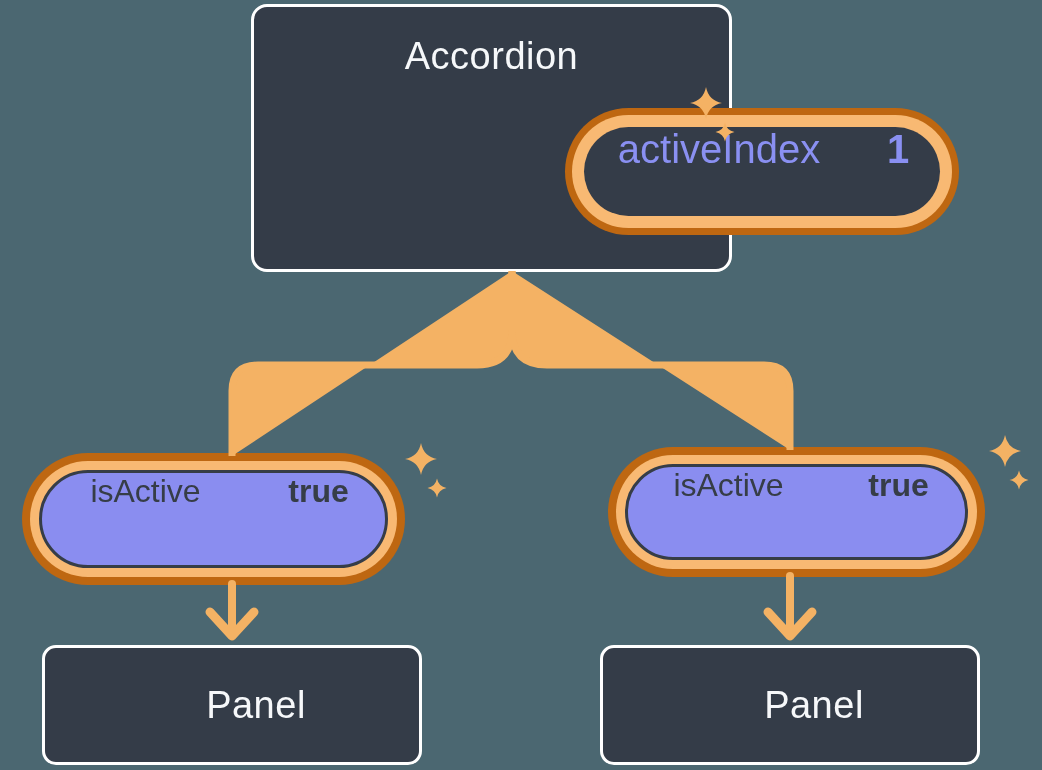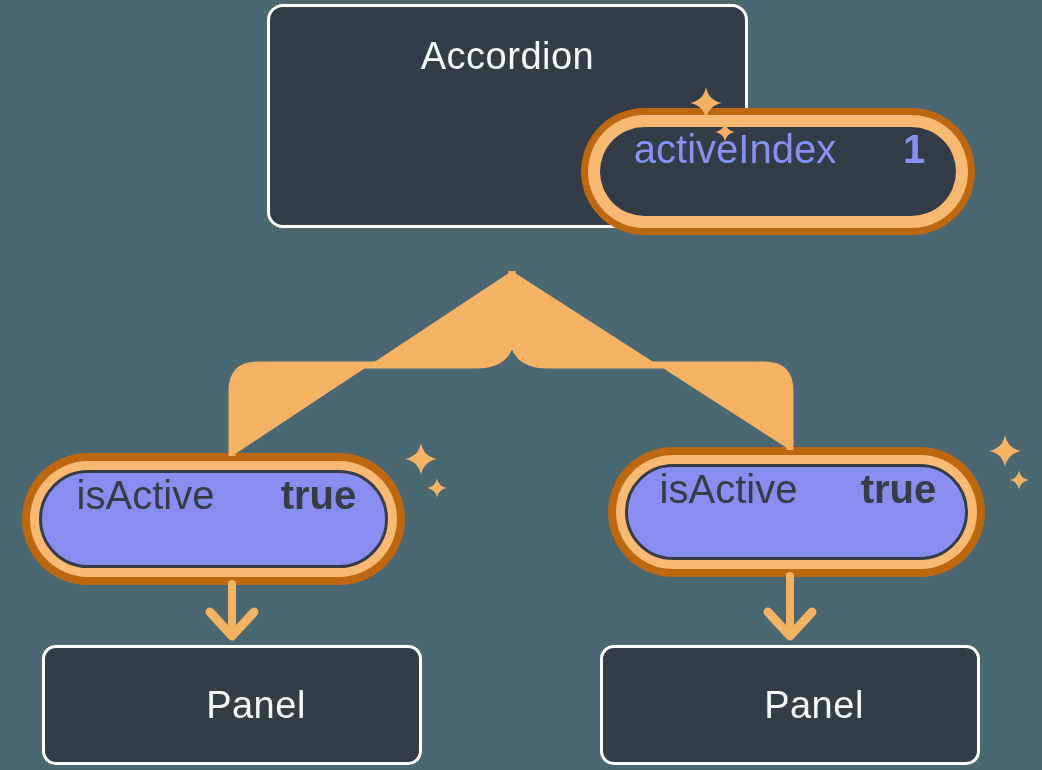--- a/index.html
+++ b/index.html
@@ -12,21 +12,21 @@
     font-family: "Liberation Sans", sans-serif;
   }
 
   .card {
     position: absolute;
     background: var(--card, #343C48);
     border: 3px solid var(--card-border, #FFFFFF);
     border-radius: 16px;
     box-sizing: border-box;
   }
-  #accordion-card { left: 267px; top: 4px; width: 481px; height: 224px; }
+  #accordion-card { left: 251px; top: 4px; width: 481px; height: 268px; }
   #panel-left     { left: 42px;  top: 645px; width: 380px; height: 120px; border-radius: 14px; }
   #panel-right    { left: 600px; top: 645px; width: 380px; height: 120px; border-radius: 14px; }
 
   .card-title {
     position: absolute;
     top: 28px; left: 0; right: 0;
     text-align: center;
     color: var(--title-text, #F6F8FA);
     font-size: 38px;
     letter-spacing: 0.5px;
@@ -77,21 +77,21 @@
   #state-pill .pill-value { width: 84px; font-weight: bold; }
   #state-pill .pill-divider { width: 2px; background: var(--divider-orange, #ECA958); }
   .prop-pill .pill-inner { padding: 9px; }
   .prop-pill .pill-core {
     background: var(--purple, #8A8DF0);
     border: 3px solid var(--dark-text, #363D47);
   }
   .prop-pill .pill-label, .prop-pill .pill-value {
     display: flex; align-items: center; justify-content: center;
     color: var(--dark-text, #363D47);
-    font-size: 40px;
+    font-size: 32px;
   }
   .prop-pill .pill-label { flex: 1; }
   .prop-pill .pill-value { width: 133px; font-weight: bold; }
   .prop-pill .pill-divider { width: 3px; background: var(--dark-text, #363D47); }
 
   #prop-pill-left  { left: 22px;  top: 453px; width: 383px; height: 132px; padding: 8px; }
   #prop-pill-right { left: 608px; top: 447px; width: 377px; height: 130px; padding: 8px; }
 
   #connector-overlay {
     position: absolute;

